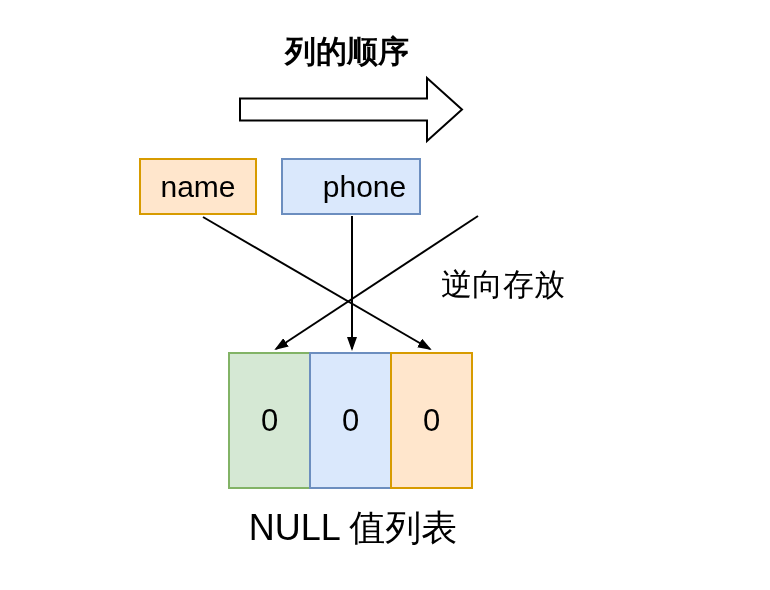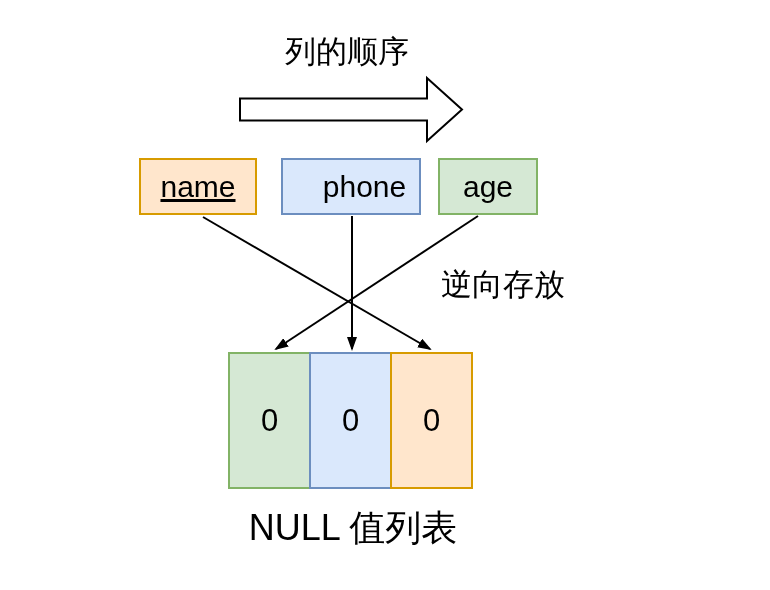--- a/index.html
+++ b/index.html
@@ -15,21 +15,21 @@
     background: var(--background, #fff);
     overflow: hidden;
   }
   .label {
     position: absolute;
     color: var(--text, #000);
     white-space: nowrap;
   }
   .title-label {
     left: 197px; top: 36px; width: 300px;
-    font-size: 31px; line-height: 32px; text-align: center;
+    font-size: 31px; line-height: 32px; text-align: center; font-weight: bold;
   }
   .reverse-label {
     left: 441px; top: 268px;
     font-size: 31px; line-height: 34px;
   }
   .caption-label {
     left: 203px; top: 511px; width: 300px;
     font-size: 36px; line-height: 34px; text-align: center;
   }
   .arrows-svg {
@@ -52,21 +52,21 @@
   .col-box {
     position: absolute;
     top: 158px;
     height: 57px;
     border: 2px solid;
     display: flex;
     align-items: center;
     justify-content: center;
     font-size: 30px;
   }
-  .col-box.orange { background: var(--orange-fill, #FFE6CC); border-color: var(--orange-stroke, #D79B00); text-decoration: underline; }
+  .col-box.orange { background: var(--orange-fill, #FFE6CC); border-color: var(--orange-stroke, #D79B00); }
   .col-box.blue   { background: var(--blue-fill, #DAE8FC);   border-color: var(--blue-stroke, #6C8EBF); }
   .col-box.green  { background: var(--green-fill, #D5E8D4);  border-color: var(--green-stroke, #82B366); }
   .box-name  { left: 139px; width: 118px; }
   .box-phone { left: 281px; width: 140px; padding-left: 27px; }
   .box-age   { left: 438px; width: 100px; }
   .null-row {
     position: absolute;
     left: 228px; top: 352px;
     display: flex;
   }
@@ -106,23 +106,20 @@
 
     <line class="conn-line" x1="478" y1="216" x2="276" y2="349" marker-end="url(#arrowhead)"></line>
   </svg>
 
   <div class="col-box orange box-name">
     <span>name</span>
   </div>
   <div class="col-box blue box-phone">
     <span>phone</span>
   </div>
-  <div class="col-box green box-age">
-    <span>age</span>
-  </div>
 
   <div class="label reverse-label">逆向存放</div>
 
   <div class="null-row">
     <div class="null-cell green">
       <span>0</span>
     </div>
     <div class="null-cell blue">
       <span>0</span>
     </div>

